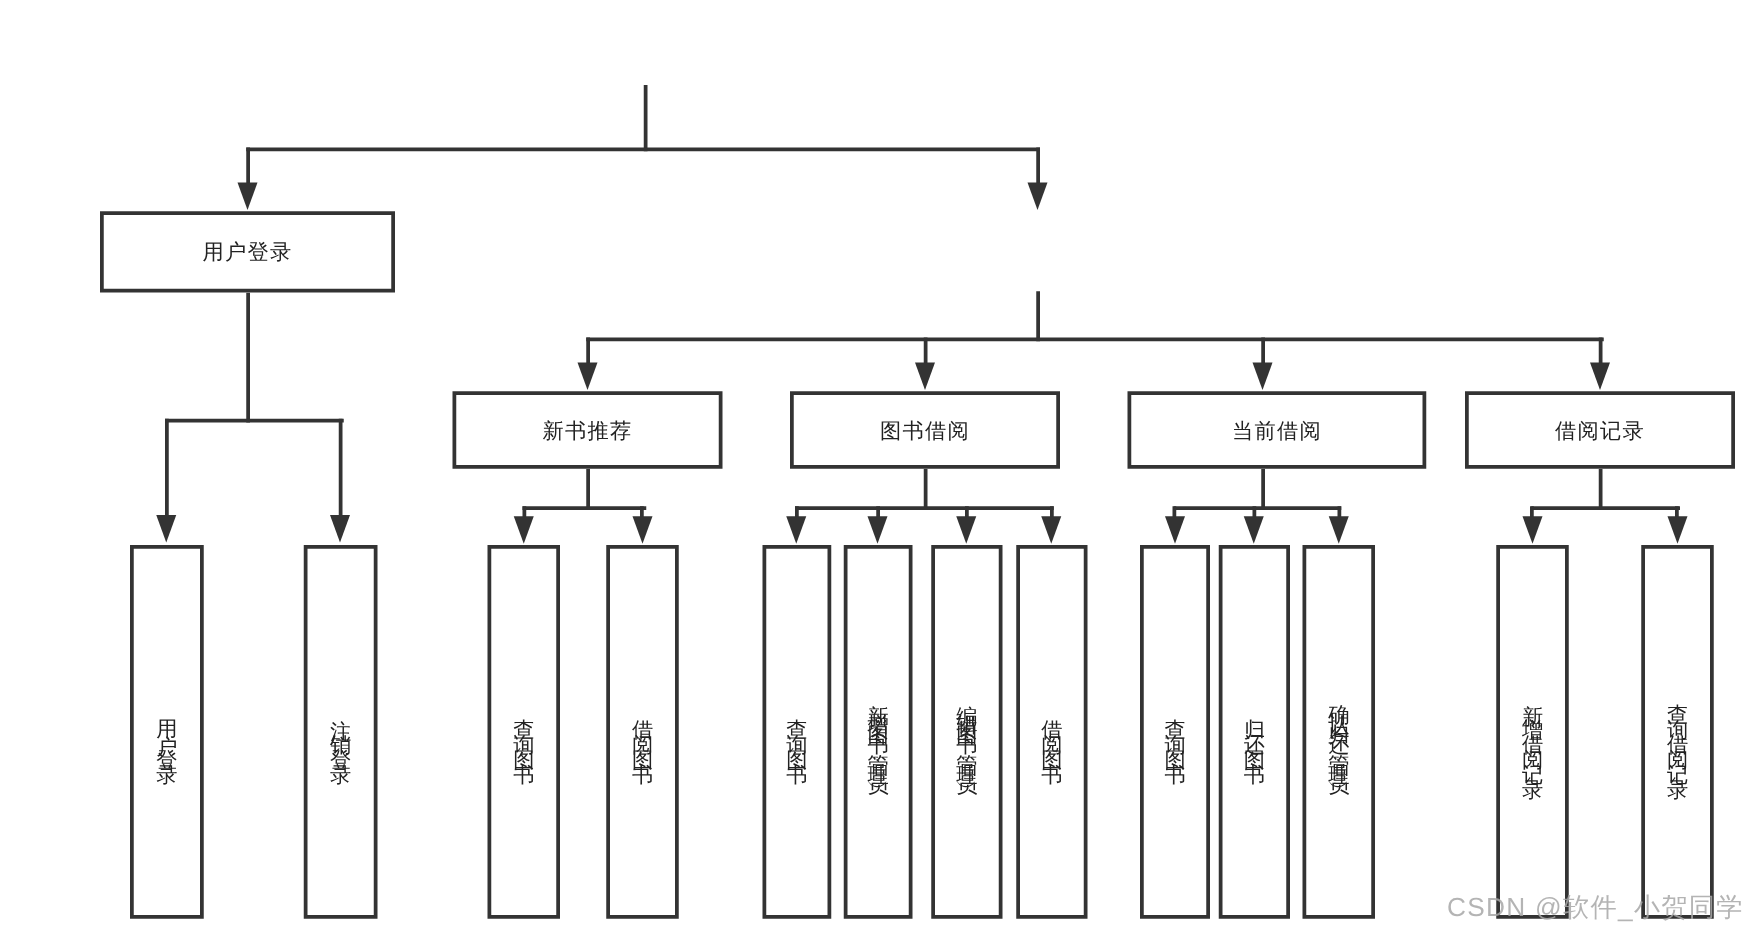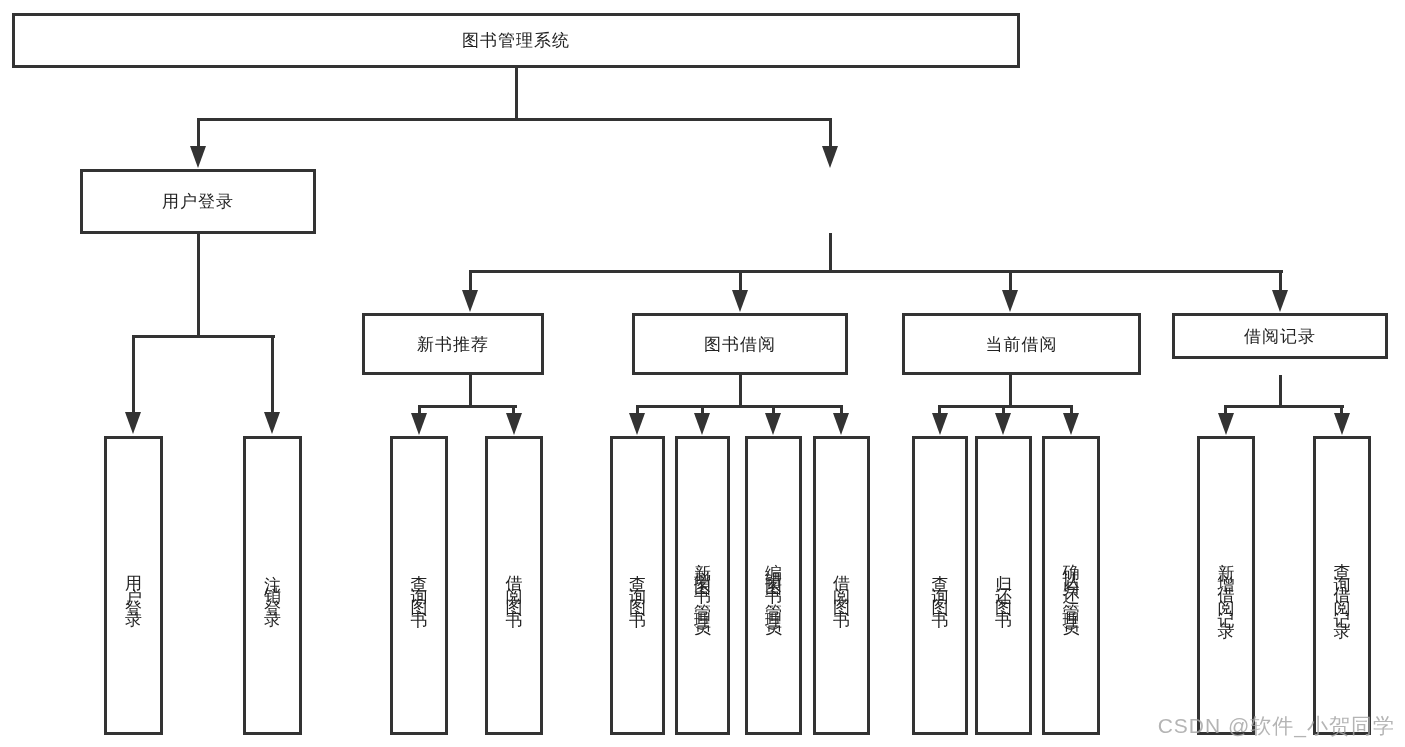--- a/index.html
+++ b/index.html
@@ -65,38 +65,35 @@
     z-index: 5;
     letter-spacing: 1px;
     white-space: nowrap;
   }
 </style>
 </head>
 <body>
 
 <div class="canvas">
 
-  <div class="box" style="left:12px; top:13px; width:1008px; height:55px;">
-    <span>图书管理系统</span>
-  </div>
 
   <div class="box" style="left:80px; top:169px; width:236px; height:65px;">
     <span>用户登录</span>
   </div>
 
-  <div class="box" style="left:362px; top:313px; width:182px; height:62px;">
+  <div class="box" style="left:362px; top:313px; width:216px; height:62px;">
     <span>新书推荐</span>
   </div>
   <div class="box" style="left:632px; top:313px; width:216px; height:62px;">
     <span>图书借阅</span>
   </div>
   <div class="box" style="left:902px; top:313px; width:239px; height:62px;">
     <span>当前借阅</span>
   </div>
-  <div class="box" style="left:1172px; top:313px; width:216px; height:46px;">
+  <div class="box" style="left:1172px; top:313px; width:216px; height:62px;">
     <span>借阅记录</span>
   </div>
 
   <div class="box" style="left:104px; top:436px; width:59px; height:299px;">
     <span class="vtext">用户登录</span>
   </div>
   <div class="box" style="left:243px; top:436px; width:59px; height:299px;">
     <span class="vtext">注销登录</span>
   </div>
 

